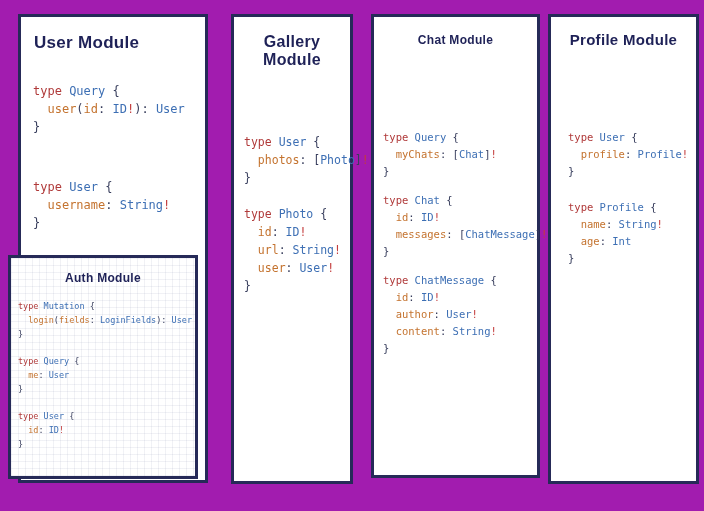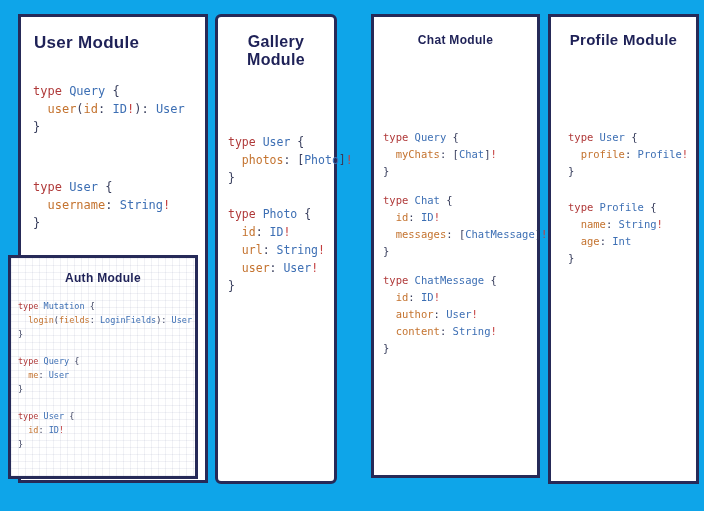--- a/index.html
+++ b/index.html
@@ -1,30 +1,30 @@
 <!DOCTYPE html>
 <html style="--c-border: #262a58; --c-title: #1e2157; --c-keyword: #b03a3a; --c-typename: #3d6fb4; --c-field: #c4732f; --c-punctuation: #373d5c; --c-bang: #c43d3d;"><head>
 <meta charset="utf-8">
 <style>
   html,body{margin:0;padding:0;background:#ffffff;}
   .stage{
-    position:relative;width:704px;height:511px;background:#0ea5e9;overflow:hidden;
+    position:relative;width:704px;height:511px;background:#a21caf;overflow:hidden;
     font-family:"Liberation Sans",sans-serif;
   }
   .box{
     position:absolute;box-sizing:border-box;background:#ffffff;
     border:3px solid var(--c-border,#262a58);
   }
   .m-user   {left:18px; top:14px; width:190px;height:469px;--fs:12px;  --lh:18px;--gap:42px;}
   .m-auth   {left:8px;  top:255px;width:190px;height:224px;--fs:8.5px; --lh:14px;--gap:13px;z-index:2;
     background-image:
       repeating-linear-gradient(0deg,  rgba(70,80,130,0.08) 0 1px, transparent 1px 7px),
       repeating-linear-gradient(90deg, rgba(70,80,130,0.08) 0 1px, transparent 1px 7px);
     background-color:#ffffff;}
-  .m-gallery{left:215px;top:14px; width:122px;height:470px;border-radius:6px;--fs:11.5px;--lh:18px;--gap:18px;}
+  .m-gallery{left:231px;top:14px; width:122px;height:470px;--fs:11.5px;--lh:18px;--gap:18px;}
   .m-chat   {left:371px;top:14px; width:169px;height:464px;--fs:10.5px;--lh:17px;--gap:12px;}
   .m-profile{left:548px;top:14px; width:151px;height:470px;--fs:10.5px;--lh:17px;--gap:19px;}
 
   .title{
     margin:0;text-align:center;font-weight:bold;color:var(--c-title,#1e2157);
     letter-spacing:0.3px;
   }
   .t-user   {text-align:left;padding:16px 0 0 13px;font-size:17px;}
   .t-gallery{padding-top:16px;font-size:16px;}
   .t-chat   {padding-top:16px;font-size:12px;}

